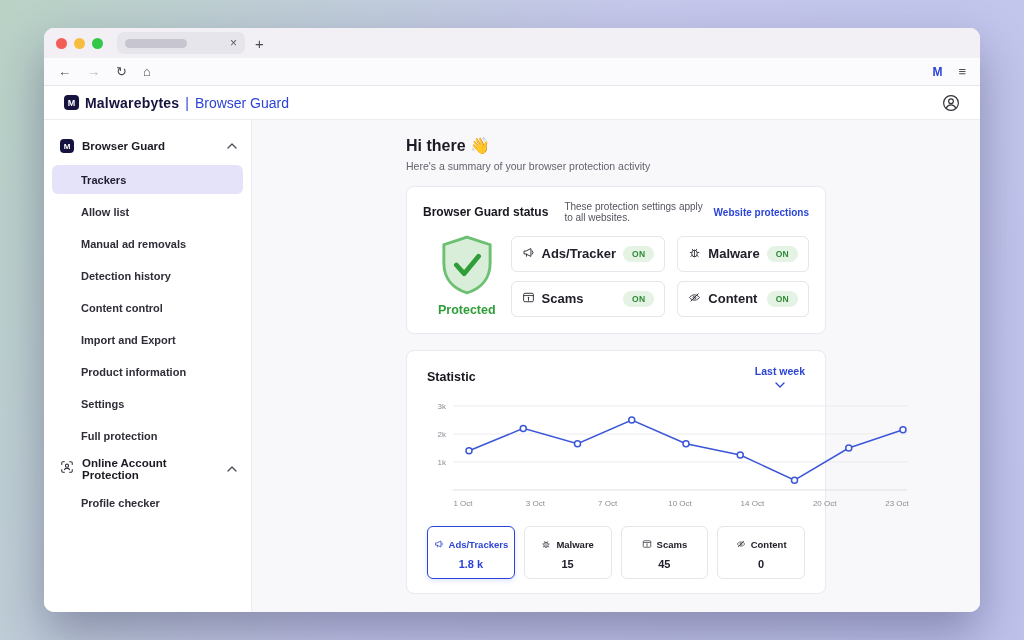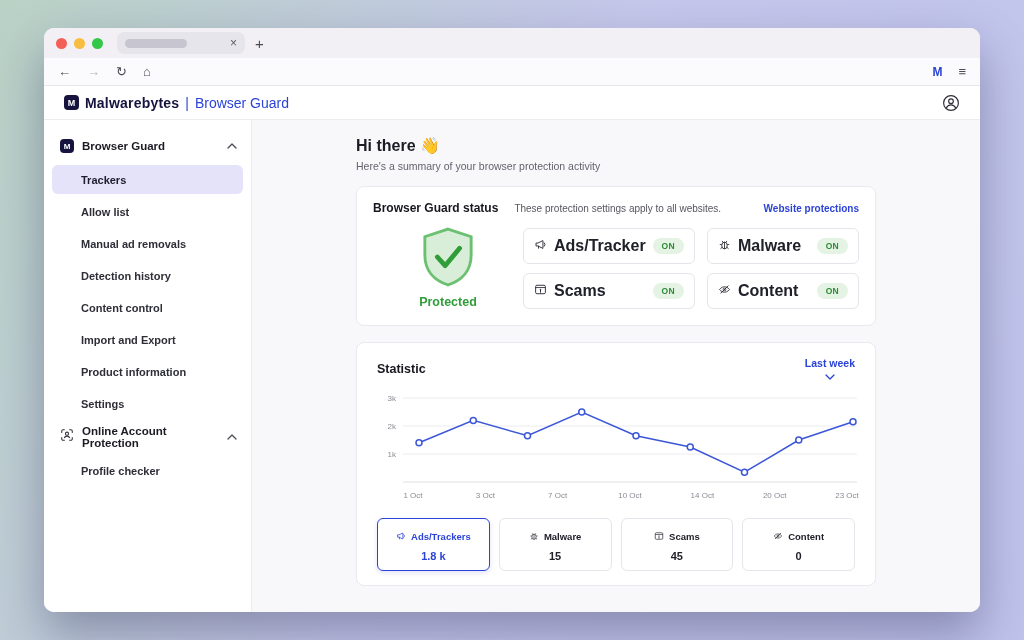--- a/index.html
+++ b/index.html
@@ -45,36 +45,36 @@
   
   .appbody { flex: 1; display: flex; min-height: 0; }
   .sidebar { flex: 0 0 208px; background: #fff; border-right: 1px solid #ececf1; padding: 10px 8px; }
   .side-section { display: flex; align-items: center; height: 32px; padding: 0 6px 0 8px; gap: 8px; color: #1b1b24; }
   .side-section-label { font-size: 11.5px; font-weight: bold; flex: 1; }
   .side-chevron { color: #4c4c56; display: flex; }
   .side-item { height: 29px; display: flex; align-items: center; border-radius: 6px; padding: 0 8px 0 29px; font-size: 11px; color: #2e2e38; margin: 3px 0; font-weight: bold; }
   .side-item.selected { background: #e5e3f9; font-weight: bold; color: #1d1d2c; }
 
   .main { flex: 1; background: #f8f8fa; overflow: hidden; }
-  .content { width: 520px; margin: 0 auto; padding-top: 16px; }
+  .content { width: 420px; margin: 0 auto; padding-top: 16px; }
   .greeting { font-size: 16px; font-weight: bold; color: #1c1c26; }
   .subtitle { font-size: 10.5px; color: #63636e; margin-top: 5px; }
 
   .card { background: #fff; border: 1px solid #e9e9ef; border-radius: 8px; }
   .card1 { margin-top: 14px; padding: 14px 16px 16px; }
   .card1-head { display: flex; align-items: center; gap: 10px; }
   .card1-title { font-size: 12px; font-weight: bold; color: #17171f; white-space: nowrap; }
   .card1-note { font-size: 10px; color: #55555f; flex: 1; padding-left: 6px; }
   .card1-link { font-size: 10px; font-weight: bold; color: #2b43d7; white-space: nowrap; cursor: pointer; }
   .card1-bodyrow { display: flex; margin-top: 12px; }
   .status-col { width: 150px; display: flex; flex-direction: column; align-items: center; justify-content: center; gap: 8px; }
   .status-label { color: #2f9e39; font-weight: bold; font-size: 12.5px; }
   .prot-grid { flex: 1; display: grid; grid-template-columns: 1fr 1fr; gap: 9px 12px; align-content: center; }
   .prot-box { border: 1px solid #e5e5eb; border-radius: 6px; height: 36px; display: flex; align-items: center; gap: 7px; padding: 0 10px; background: #fff; }
-  .prot-label { font-size: 16px; font-weight: bold; color: #20202a; }
+  .prot-label { font-size: 13px; font-weight: bold; color: #20202a; }
   .badge { margin-left: auto; background: #e4f3e4; color: #2e8a36; font-size: 8.5px; font-weight: bold; padding: 3px 9px; border-radius: 9px; letter-spacing: .3px; }
 
   .card2 { margin-top: 16px; padding: 14px 20px; }
   .card2-head { display: flex; align-items: center; justify-content: space-between; }
   .card2-title { font-size: 12.5px; font-weight: bold; color: #17171f; }
   .range { display: flex; align-items: center; gap: 5px; color: #2b43d7; font-size: 10.5px; font-weight: bold; cursor: pointer; flex-direction: column; }
   .chart-wrap { margin-top: 8px; }
   .chart-wrap svg text { font-family: "Liberation Sans", sans-serif; }
   .counters { display: flex; gap: 9px; margin-top: 8px; }
   .counter { flex: 1; border: 1px solid #e5e5eb; border-radius: 6px; padding: 8px 4px; display: flex; flex-direction: column; align-items: center; gap: 5px; background: #fff; text-align: right; }
@@ -198,20 +198,23 @@
             <span>Content control</span>
           </div>
         <div class="side-item">
             <span>Import and Export</span>
           </div>
         <div class="side-item">
             <span>Product information</span>
           </div>
         <div class="side-item">
             <span>Settings</span>
+          </div>
+        <div class="side-item">
+            <span>Full protection</span>
           </div>
 
         <div class="side-section">
           <span class="ic"><svg width="14" height="14">
                 <use href="#i-person-frame" xlink:href="#i-person-frame"></use>
               </svg></span>
           <span class="side-section-label">Online Account Protection</span>
           <span class="side-chevron">
               <svg width="10" height="6">
                 <use href="#i-chev-up" xlink:href="#i-chev-up"></use>

